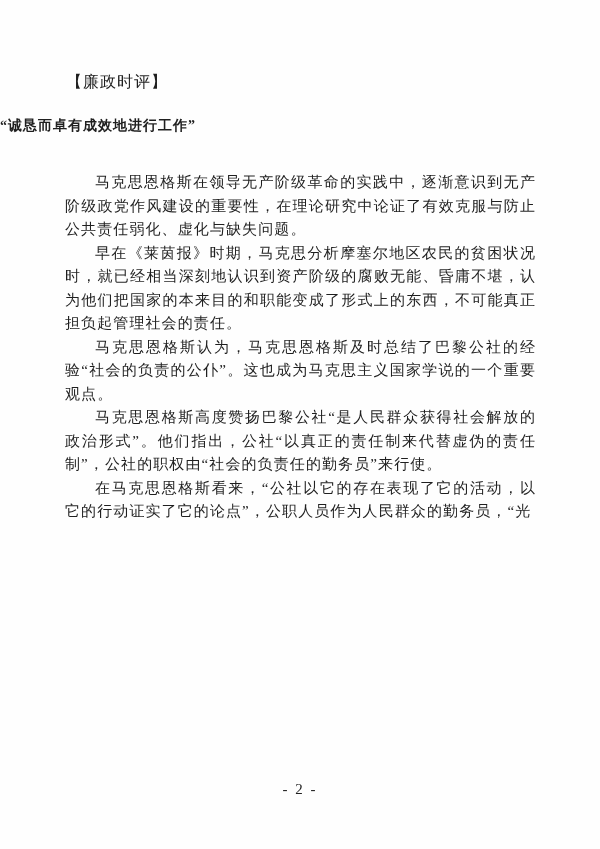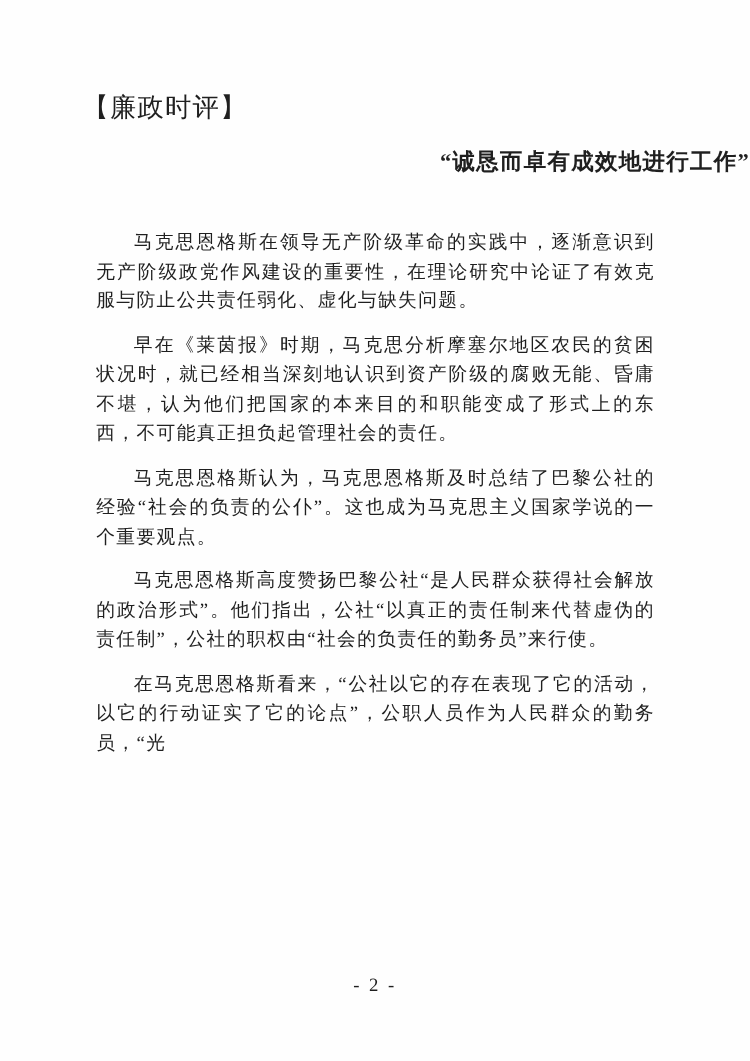--- a/index.html
+++ b/index.html
@@ -13,49 +13,49 @@
     height: 849px;
     background: #fefefe;
     overflow: hidden;
     font-family: "Liberation Serif", "DejaVu Serif", serif;
     color: #1f1f1f;
   }
   .doc-header {
     position: absolute;
     left: 66px;
     top: 72px;
-    font-size: 21px;
+    font-size: 16px;
     letter-spacing: 1px;
     white-space: nowrap;
   }
   .doc-title {
     position: absolute;
     left: 0;
     right: 0;
     top: 117px;
     margin: 0;
-    text-align: right;
-    font-size: 18px;
+    text-align: left;
+    font-size: 14px;
     font-weight: bold;
     letter-spacing: 1px;
   }
   .doc-body {
     position: absolute;
     left: 65px;
     top: 171px;
     width: 471px;
     height: 595px;
     font-size: 15px;
     line-height: 23.5px;
     text-align: justify;
     text-align-last: left;
     overflow: hidden;
   }
   .doc-body p {
-    margin: 12px;
+    margin: 0;
     padding: 0;
     text-indent: 2em;
     letter-spacing: 1.1px;
   }
   .page-number {
     position: absolute;
     left: 0;
     right: 0;
     top: 781px;
     text-align: center;

